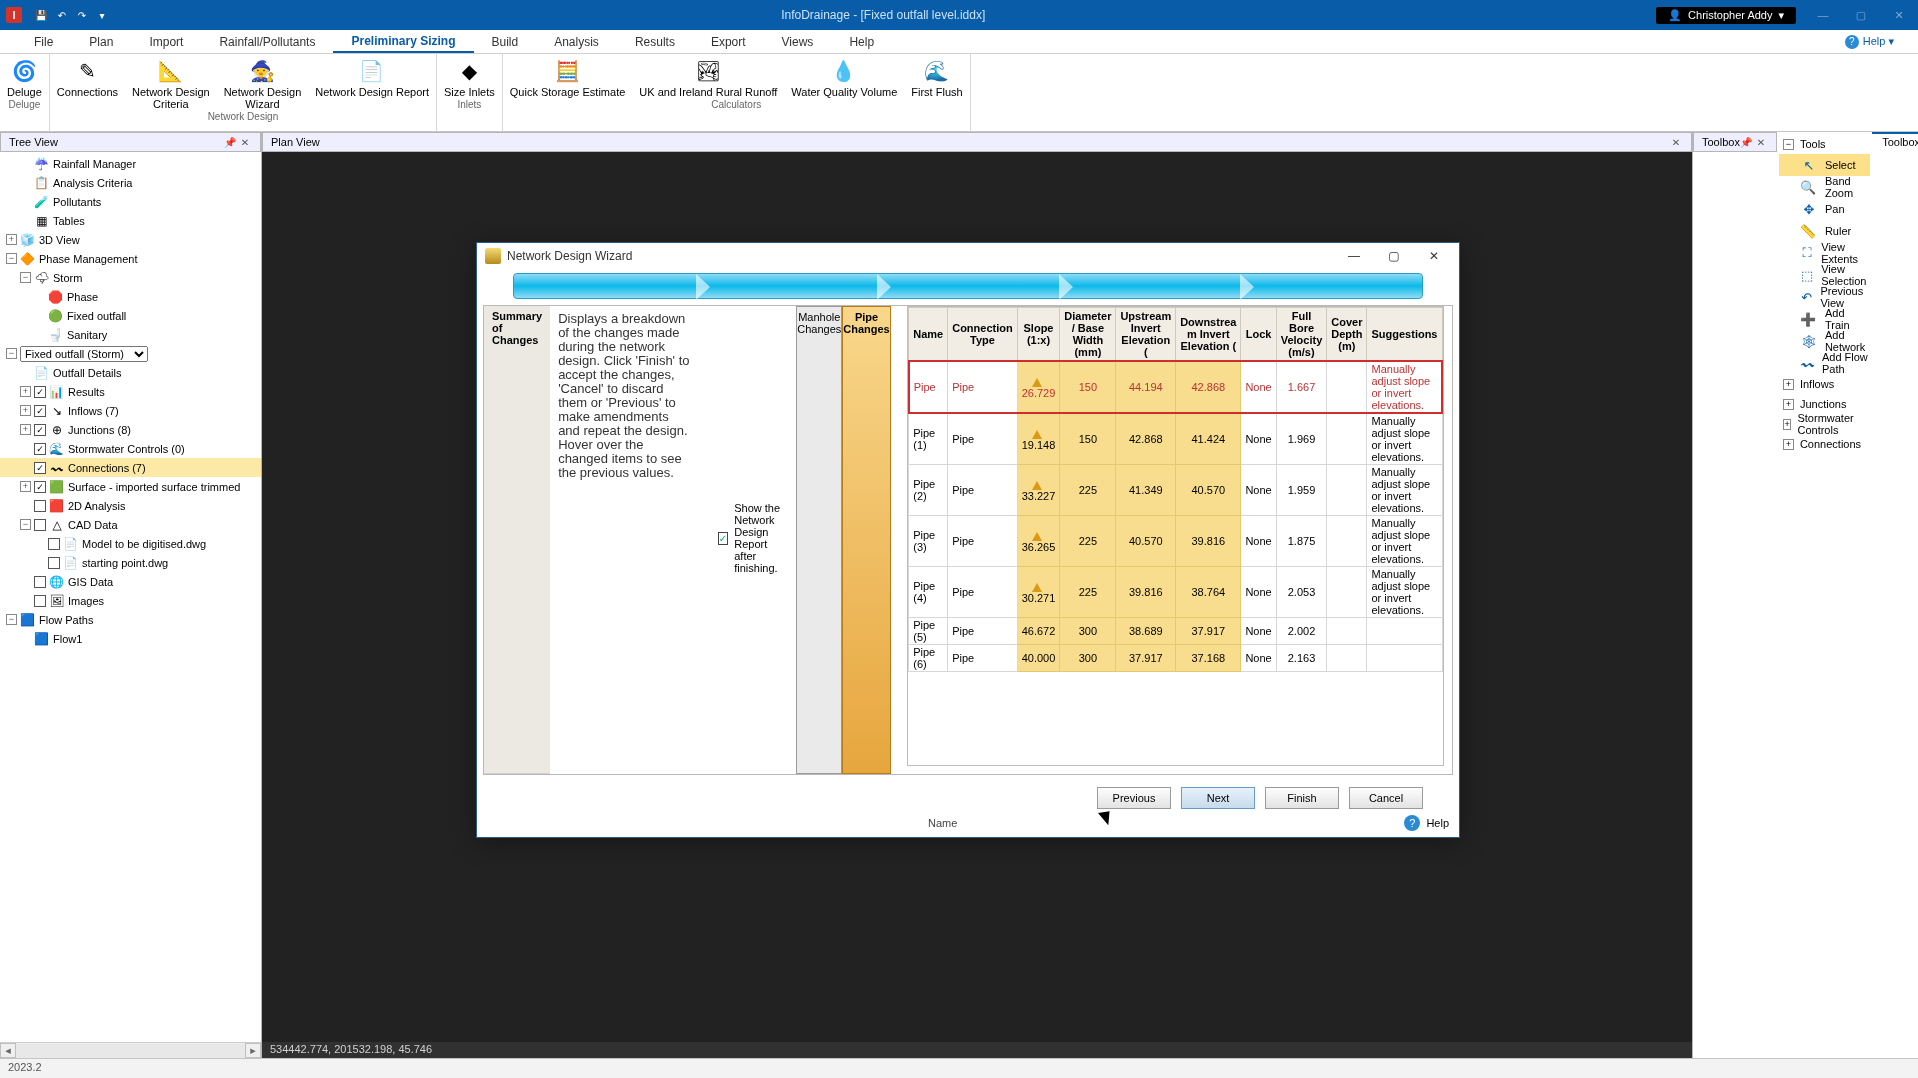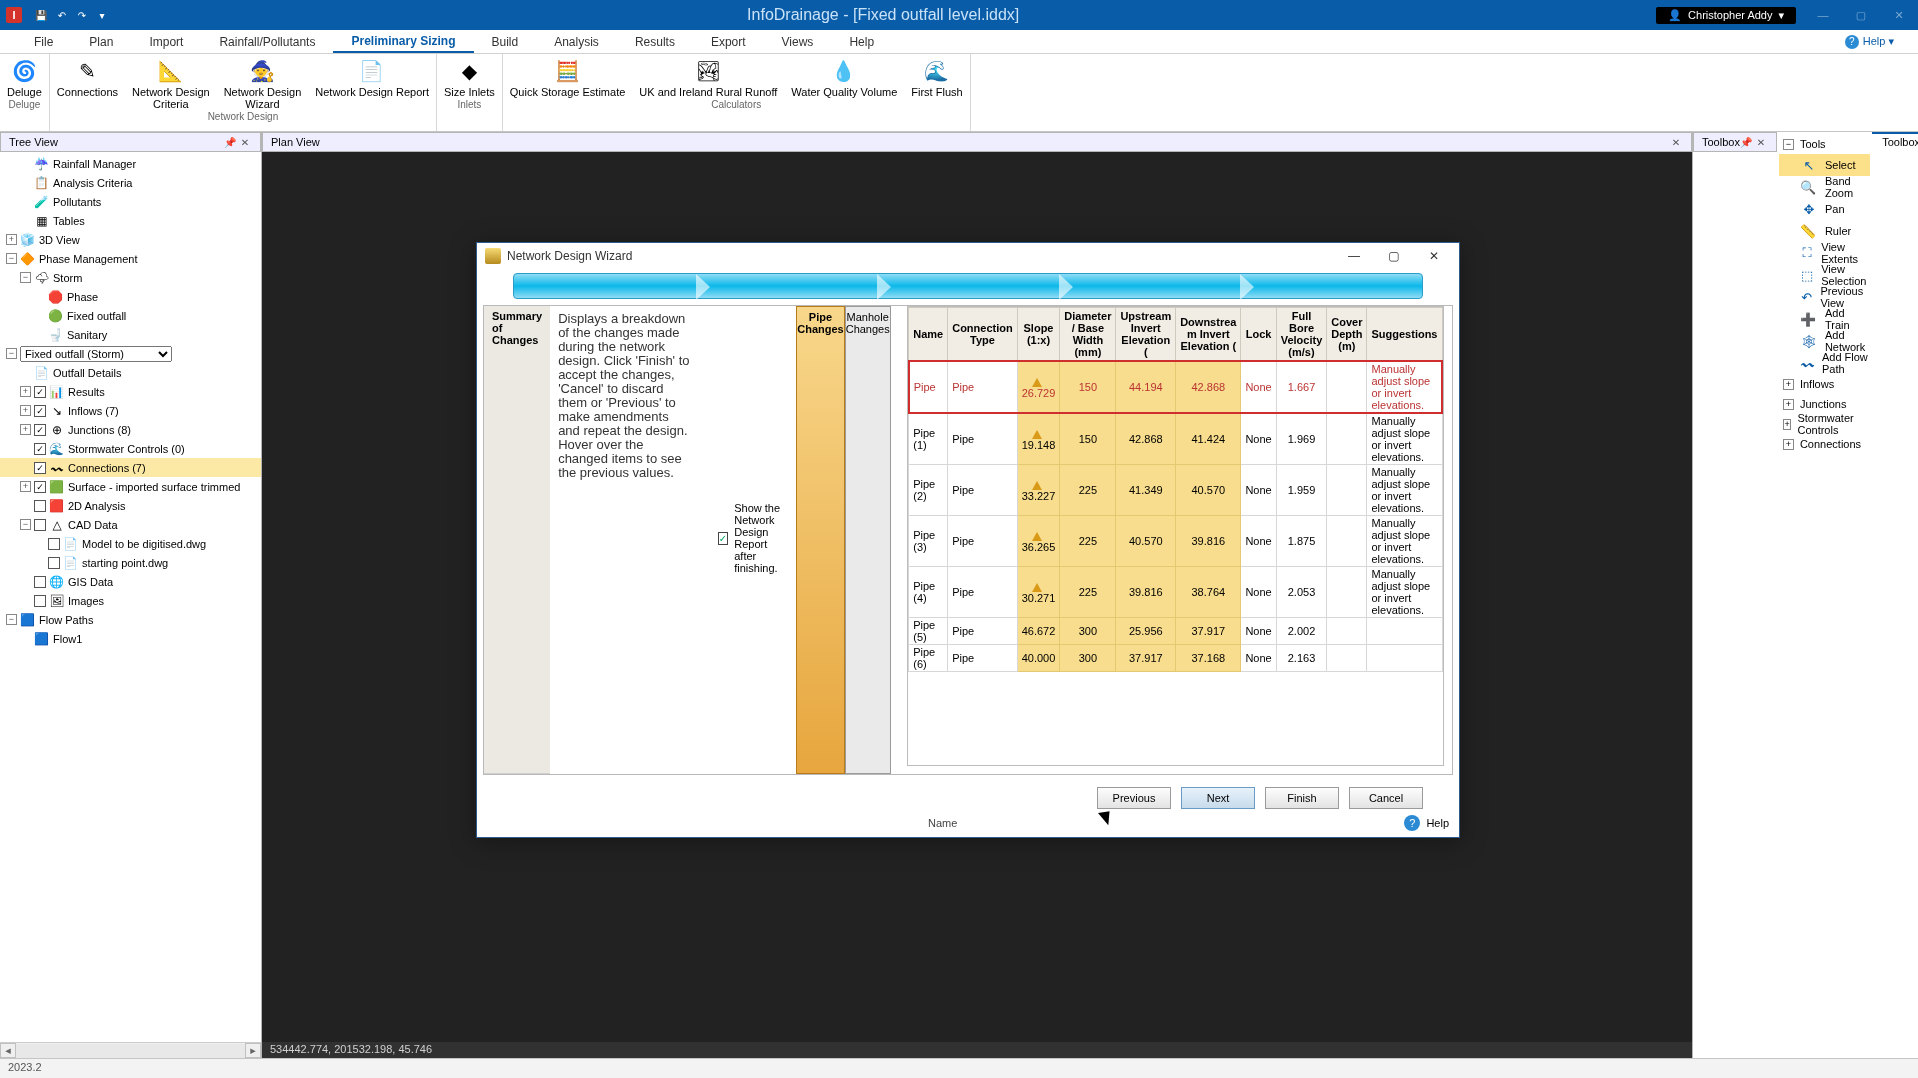--- a/index.html
+++ b/index.html
@@ -4,21 +4,21 @@
 <style>
 * { margin: 0; padding: 0; box-sizing: border-box; font-family: "Segoe UI", Tahoma, sans-serif; font-size: 11px; }
 body { background: #fff; width: 1918px; height: 1078px; overflow: hidden; position: relative; }
 
 
 .titlebar { height: 30px; background: #085ca8; color: #fff; display: flex; align-items: center; padding: 0 6px; }
 .titlebar .tb-left { display: flex; align-items: center; gap: 6px; }
 .titlebar .tb-icon { width: 16px; height: 16px; background: #d3332a; border-radius: 2px; display: flex; align-items: center; justify-content: center; color: #fff; font-weight: bold; }
 .titlebar .qat { display: flex; gap: 4px; margin-left: 6px; }
 .titlebar .qat span { width: 16px; height: 16px; display: inline-flex; align-items: center; justify-content: center; font-size: 10px; }
-.titlebar .title { flex: 1; text-align: center; font-size: 16px; color: #c9e2f7; }
+.titlebar .title { flex: 1; text-align: center; font-size: 12px; color: #c9e2f7; }
 .titlebar .user { background: #000; padding: 2px 12px; border-radius: 2px; display: flex; align-items: center; gap: 6px; font-size: 12px;}
 .titlebar .winbtns { display: flex; gap: 12px; margin-left: 14px; color: #7aa9d3;}
 .titlebar .winbtns span { width: 26px; text-align: center; }
 
 
 .menubar { height: 24px; background: #fff; display: flex; align-items: center; padding: 0 16px; border-bottom: 1px solid #d0d0d0; }
 .menubar .mitem { padding: 3px 18px; font-size: 12px; color: #333; cursor: default; }
 .menubar .mitem.active { color: #085ca8; border-bottom: 2px solid #085ca8; font-weight: 600; }
 .menubar .help-right { margin-left: auto; color: #085ca8; display:flex; align-items:center; gap:4px; padding-right:8px;}
 
@@ -279,21 +279,21 @@
           <span class="ticon">🟢</span>
           <span>Fixed outfall</span>
         </div>
         <div class="node" style="padding-left: 34px;">
           <span class="noexp"></span>
           <span class="ticon">🚽</span>
           <span>Sanitary</span>
         </div>
         <div class="node" style="padding-left: 6px;">
           <span class="exp">−</span>
-          <select style="width:152px"><option>Fixed outfall (Storm)</option></select>
+          <select style="width:128px"><option>Fixed outfall (Storm)</option></select>
         </div>
         <div class="node" style="padding-left: 20px;">
           <span class="noexp"></span>
           <span class="ticon">📄</span>
           <span>Outfall Details</span>
         </div>
         <div class="node" style="padding-left: 20px;">
           <span class="exp">+</span>
           <span class="chk">✓</span>
           <span class="ticon">📊</span>
@@ -495,22 +495,22 @@
     </div>
   </div>
   <div class="dlg-body">
     <div class="dlg-section-title">Summary of Changes</div>
     <div class="dlg-desc">Displays a breakdown of the changes made during the network design. Click 'Finish' to accept the changes, 'Cancel' to discard them or 'Previous' to make amendments and repeat the design. Hover over the changed items to see the previous values.</div>
     <div class="dlg-check">
       <span class="cb">✓</span>
       <span>Show the Network Design Report after finishing.</span>
     </div>
     <div class="dlg-tabs" id="dlg-tabs">
+        <div class="dlg-tab">Manhole Changes</div>
         <div class="dlg-tab active">Pipe Changes</div>
-        <div class="dlg-tab">Manhole Changes</div>
       </div>
     <div class="dlg-table-wrap">
       <table class="dlg-table" id="dlg-table">
           <thead>
             <tr>
               <th style="width: 60px;">Name</th>
               <th style="width: 90px;">Connection Type</th>
               <th style="width: 50px;">Slope<br>(1:x)</th>
               <th style="width: 90px;">Diameter / Base<br>Width (mm)</th>
               <th style="width: 62px;">Upstream<br>Invert<br>Elevation (</th>
@@ -580,21 +580,21 @@
               <td>None</td>
               <td class="num">2.053</td>
               <td class="num"></td>
               <td>Manually adjust slope or invert elevations.</td>
             </tr>
             <tr>
               <td>Pipe (5)</td>
               <td>Pipe</td>
               <td class="num hl">46.672</td>
               <td class="num hl">300</td>
-              <td class="num hl">25.956</td>
+              <td class="num hl">38.689</td>
               <td class="num hl">37.917</td>
               <td>None</td>
               <td class="num">2.002</td>
               <td class="num"></td>
               <td></td>
             </tr>
             <tr>
               <td>Pipe (6)</td>
               <td>Pipe</td>
               <td class="num hl">40.000</td>

